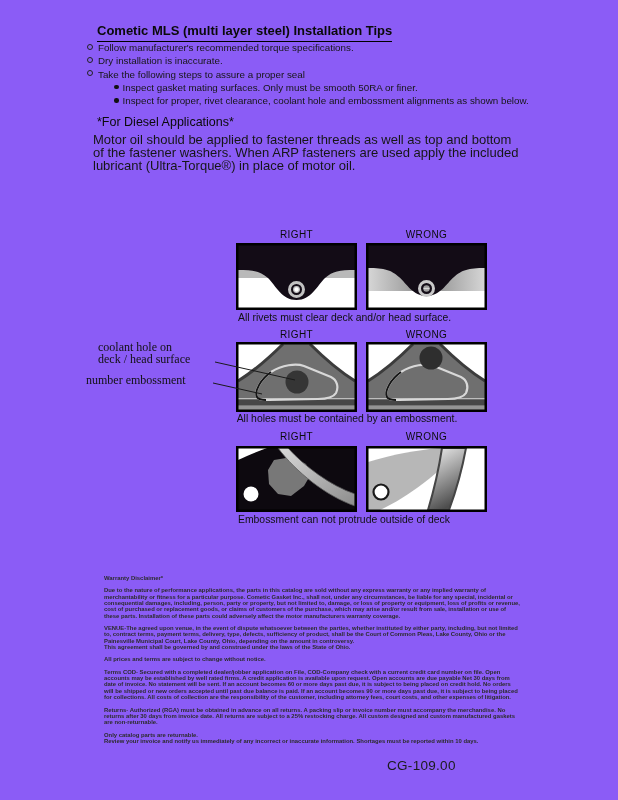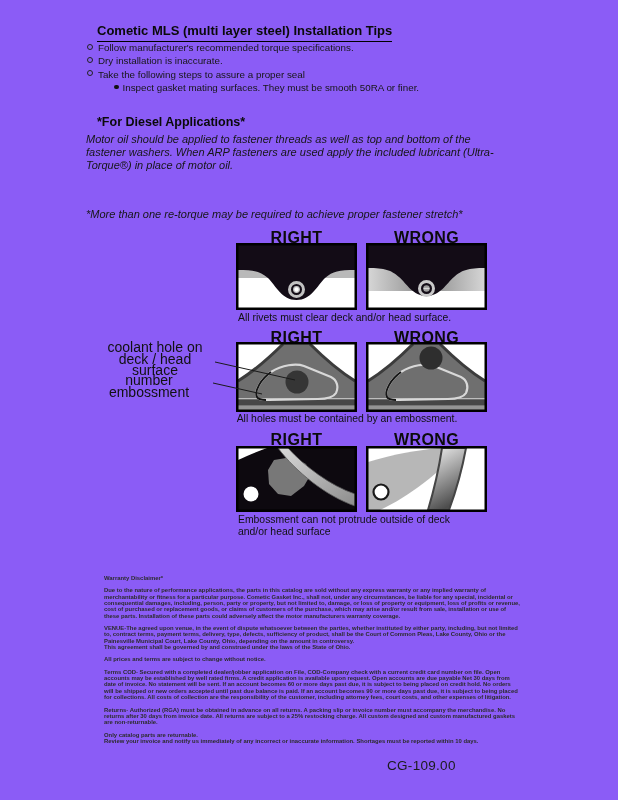--- a/index.html
+++ b/index.html
@@ -7,51 +7,51 @@
         font-family:"Liberation Sans",sans-serif;color:#1d1d1d;}
   .title{position:absolute;left:97px;top:23px;font-size:13px;font-weight:bold;color:#0a0a0a;
          border-bottom:1.6px solid #000;padding-bottom:2.5px;}
   .bullets{position:absolute;left:87px;top:41px;width:445px;font-size:9.8px;line-height:13.3px;color:#161616;}
   .b{white-space:nowrap;}
   .sb{padding-left:27px;white-space:nowrap;}
   .om{display:inline-block;width:4px;height:4px;border:1px solid #222;border-radius:50%;
       margin-right:5px;vertical-align:1.5px;}
   .fm{display:inline-block;width:4.5px;height:4.5px;background:#111;border-radius:50%;
       margin-right:4px;vertical-align:1.5px;}
-  .h2{position:absolute;left:97px;top:115px;font-size:12.5px;font-weight:bold;color:#0a0a0a;}
-  .body{position:absolute;left:86px;width:426px;margin:0;font-size:11px;line-height:13.2px;color:#161616;font-style:italic;}
-  .fig-label{position:absolute;width:121px;text-align:center;font-size:16px;letter-spacing:.4px;color:#0b0b0b;font-weight:bold;}
+  .h2{position:absolute;left:97px;top:115px;font-size:12.5px;font-weight:normal;color:#0a0a0a;}
+  .body{position:absolute;left:93px;width:426px;margin:0;font-size:13px;line-height:13.2px;color:#161616;}
+  .fig-label{position:absolute;width:121px;text-align:center;font-size:10px;letter-spacing:.4px;color:#0b0b0b;}
   .fig-caption{position:absolute;font-size:10.4px;line-height:12px;color:#101010;}
   .figbox{position:absolute;}
-  .ann{position:absolute;text-align:center;font-size:14px;line-height:11.5px;color:#111;}
+  .ann{position:absolute;text-align:left;font-size:12px;line-height:11.5px;color:#111;font-family:Liberation Serif, serif;}
   .overlay{position:absolute;pointer-events:none;}
   .disc{position:absolute;left:104px;top:575px;width:416px;font-size:5.9px;line-height:6.35px;
         font-weight:bold;color:#2b2b2b;}
   .disc p{margin:0 0 6px 0;}
   .disc p.tight{margin:0;}
   .disc .dh{margin:0 0 6px 0;}
   .pagecode{position:absolute;left:387px;top:758px;font-size:13.5px;color:#1b1b1b;letter-spacing:.3px;}
 </style>
 </head>
 <body>
 
 <div class="page">
 
   <div class="title">Cometic MLS (multi layer steel) Installation Tips</div>
 
   <div class="bullets">
     <div class="b"><span class="om"></span><span>Follow manufacturer's recommended torque specifications.</span></div>
     <div class="b"><span class="om"></span><span>Dry installation is inaccurate.</span></div>
     <div class="b"><span class="om"></span><span>Take the following steps to assure a proper seal</span></div>
-    <div class="sb"><span class="fm"></span><span>Inspect gasket mating surfaces.  They must be smooth 50RA or finer.</span></div>
+    <div class="sb"><span class="fm"></span><span>Inspect gasket mating surfaces.  Only must be smooth 50RA or finer.</span></div>
+    <div class="sb"><span class="fm"></span><span>Inspect for proper, rivet clearance, coolant hole and embossment alignments as shown below.</span></div>
   </div>
 
   <div class="h2">*For Diesel Applications*</div>
   <p class="body" style="top:133px;">Motor oil should be applied to fastener threads as well as top and bottom of the fastener washers. When ARP fasteners are used apply the included lubricant (Ultra-Torque®) in place of motor oil.</p>
-  <p class="body" style="top:208px;">*More than one re-torque may be required to achieve proper fastener stretch*</p>
 
   <div class="fig-label" style="left:236px;top:229px;">RIGHT</div>
   <div class="fig-label" style="left:366px;top:229px;">WRONG</div>
 
   <svg class="figbox" style="left:236px;top:243px;" width="121" height="67" viewBox="0 0 121 67">
     <rect x="0" y="0" width="121" height="67" fill="#ffffff"></rect>
     <rect x="2" y="27" width="117" height="8" fill="#b9b9b9"></rect>
     <path d="M2,2 L119,2 L119,27 C103,27 97,28 89,35 C81,43 75,57 60.5,57 C46,57 40,43 32,35 C24,28 18,27 2,27 Z" fill="#130c16"></path>
     <circle cx="60.5" cy="46.5" r="7" fill="#140d17" stroke="#c2c2c2" stroke-width="3"></circle>
     <circle cx="60.5" cy="46.5" r="2.8" fill="#ffffff" stroke="#c2c2c2" stroke-width="1.2"></circle>
@@ -151,21 +151,20 @@
     </defs>
     <rect x="0" y="0" width="121" height="66" fill="#ffffff"></rect>
     <path d="M2,16 C28,8 52,4 74,2 L96,2 C74,26 44,50 14,64 L2,64 Z" fill="#b7b7b7"></path>
     <path d="M76,2 L100,2 C96,24 90,45 83,64 L62,64 C68,44 73,22 76,2 Z" fill="url(#g3w)" stroke="#454545" stroke-width="2"></path>
     <circle cx="15" cy="46" r="7.5" fill="#ffffff" stroke="#1a1a1a" stroke-width="2.2"></circle>
     <rect x="1.25" y="1.25" width="118.5" height="63.5" fill="none" stroke="#000" stroke-width="2.5"></rect>
   </svg>
 
   <div class="fig-caption" style="left:238px;top:514px;width:250px;">
     <div>Embossment can not protrude outside of deck</div>
-    <div>and/or head surface</div>
   </div>
 
   <div class="disc">
     <p class="dh">Warranty Disclaimer*</p>
     <p>Due to the nature of performance applications, the parts in this catalog are sold without any express warranty or any implied warranty of merchantability or fitness for a particular purpose.  Cometic Gasket Inc., shall not, under any circumstances, be liable for any special, incidental or consequential damages, including, person, party or property, but not limited to, damage, or loss of property or equipment, loss of profits or revenue, cost of purchased or replacement goods, or claims of customers of the purchase, which may arise and/or result from sale, installation or use of these parts.  Installation of these parts could adversely affect the motor manufacturers warranty coverage.</p>
     <p class="tight">VENUE-The agreed upon venue, in the event of dispute whatsoever between the parties, whether instituted by either party, including, but not limited to, contract terms, payment terms, delivery, type, defects, sufficiency of product, shall be the Court of Common Pleas, Lake County, Ohio or the Painesville Municipal Court, Lake County, Ohio, depending on the amount in controversy.</p>
     <p>This agreement shall be governed by and construed under the laws of the State of Ohio.</p>
     <p>All prices and terms are subject to change without notice.</p>
     <p>Terms COD- Secured with a completed dealer/jobber application on File, COD-Company check with a current credit card number on file.  Open accounts may be established by well rated firms.  A credit application is available upon request.  Open accounts are due payable Net 30 days from date of invoice.  No statement will be sent.  If an account becomes 60 or more days past due, it is subject to being placed on credit hold.  No orders will be shipped or new orders accepted until past due balance is paid.  If an account becomes 90 or more days past due, it is subject to being placed for collections.  All costs of collection are the responsibility of the customer, including attorney fees, court costs, and other expenses of litigation.</p>
     <p>Returns- Authorized (RGA) must be obtained in advance on all returns.  A packing slip or invoice number must accompany the merchandise.  No returns after 30 days from invoice date.  All returns are subject to a 25% restocking charge.  All custom designed and custom manufactured gaskets are non-returnable.</p>

